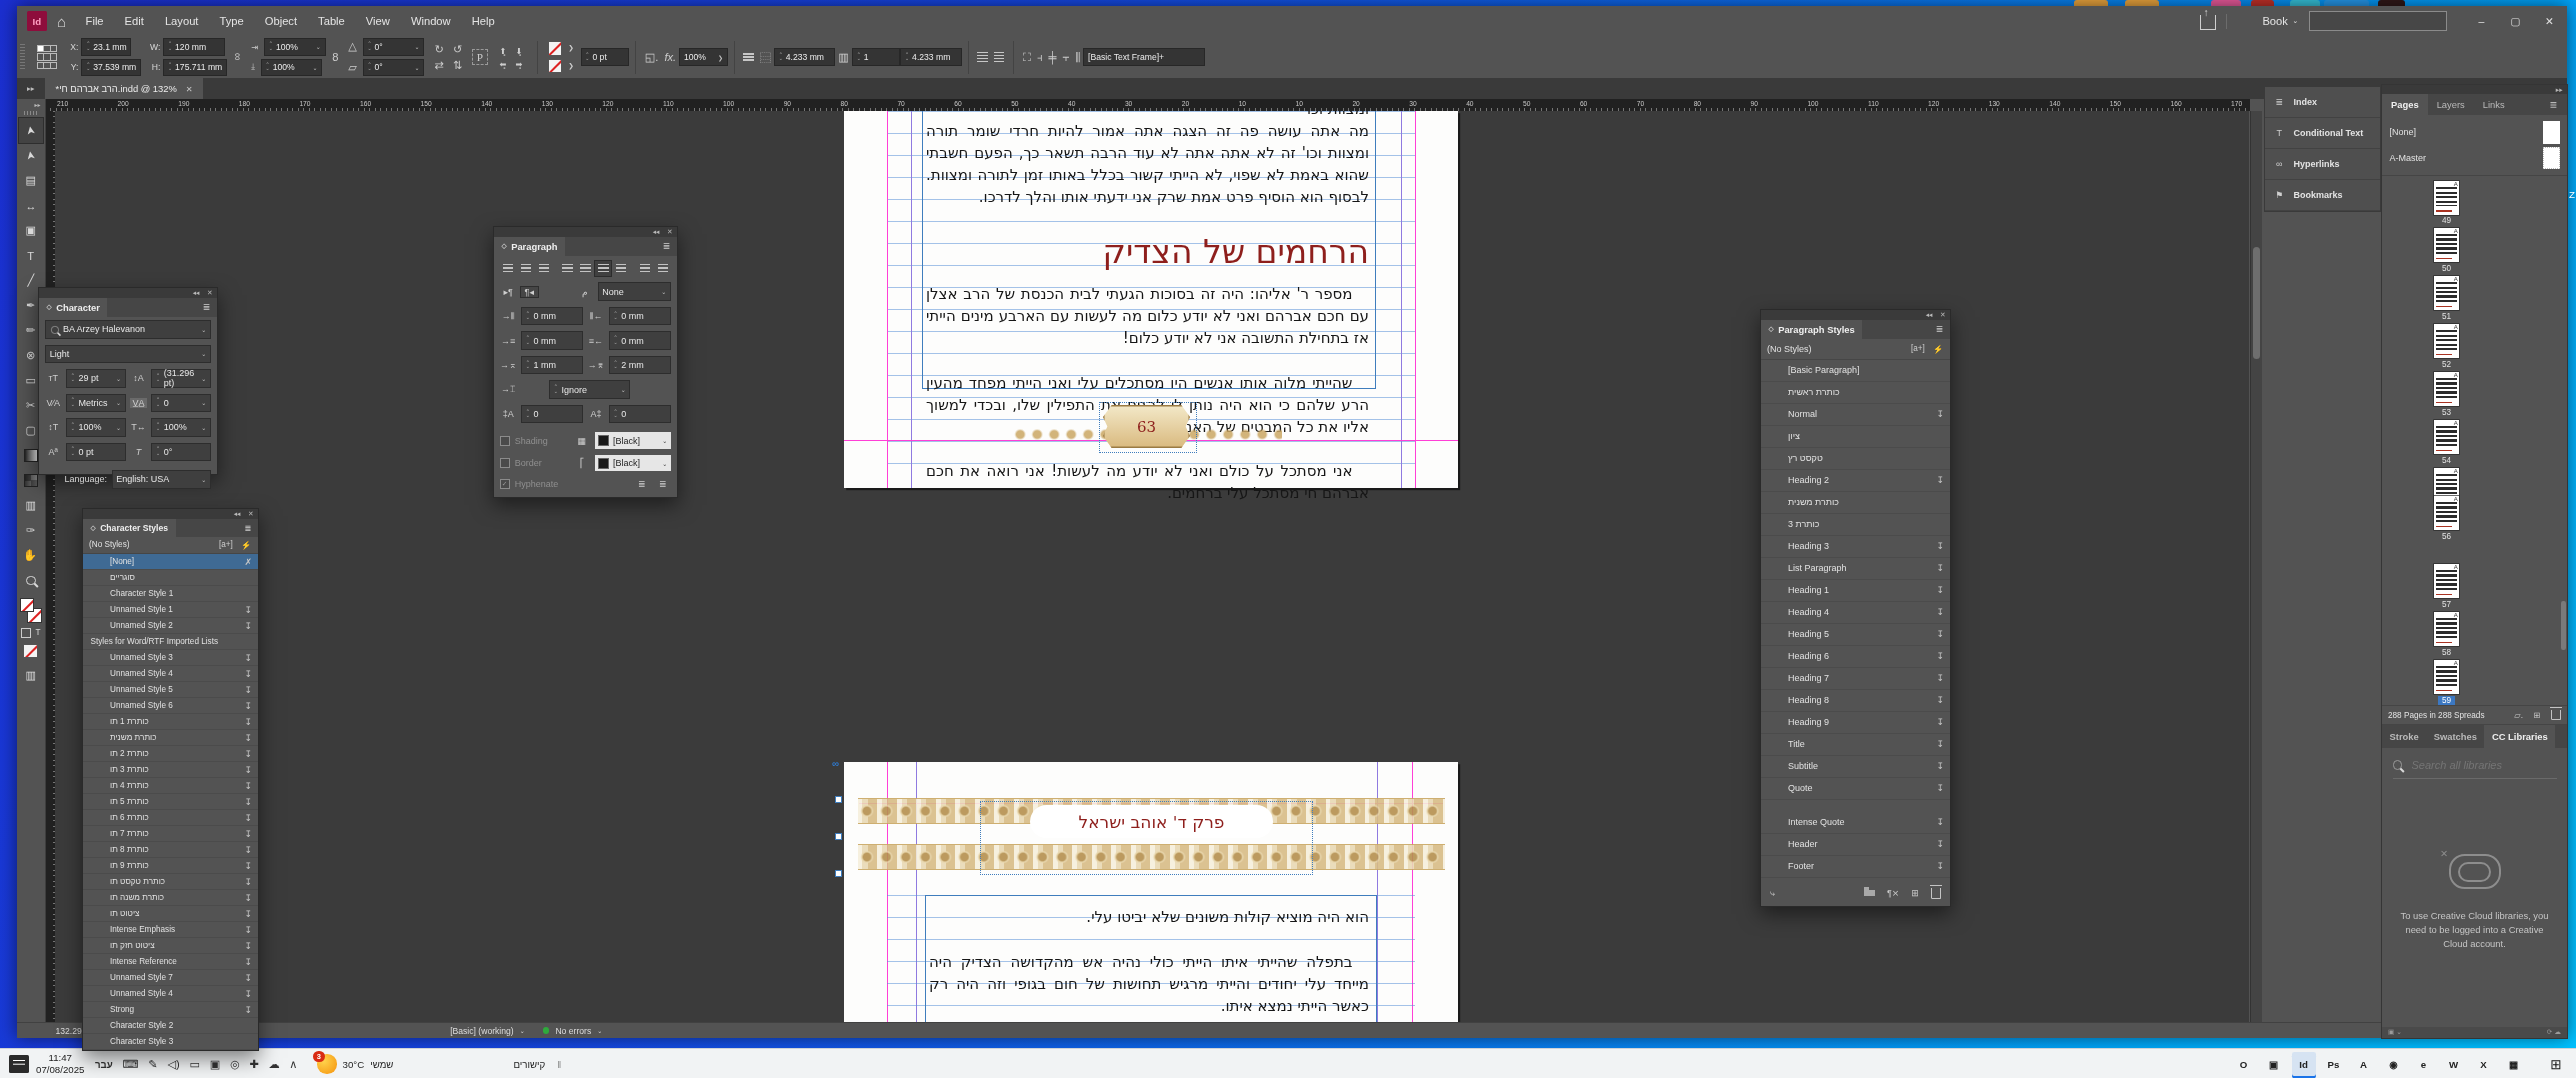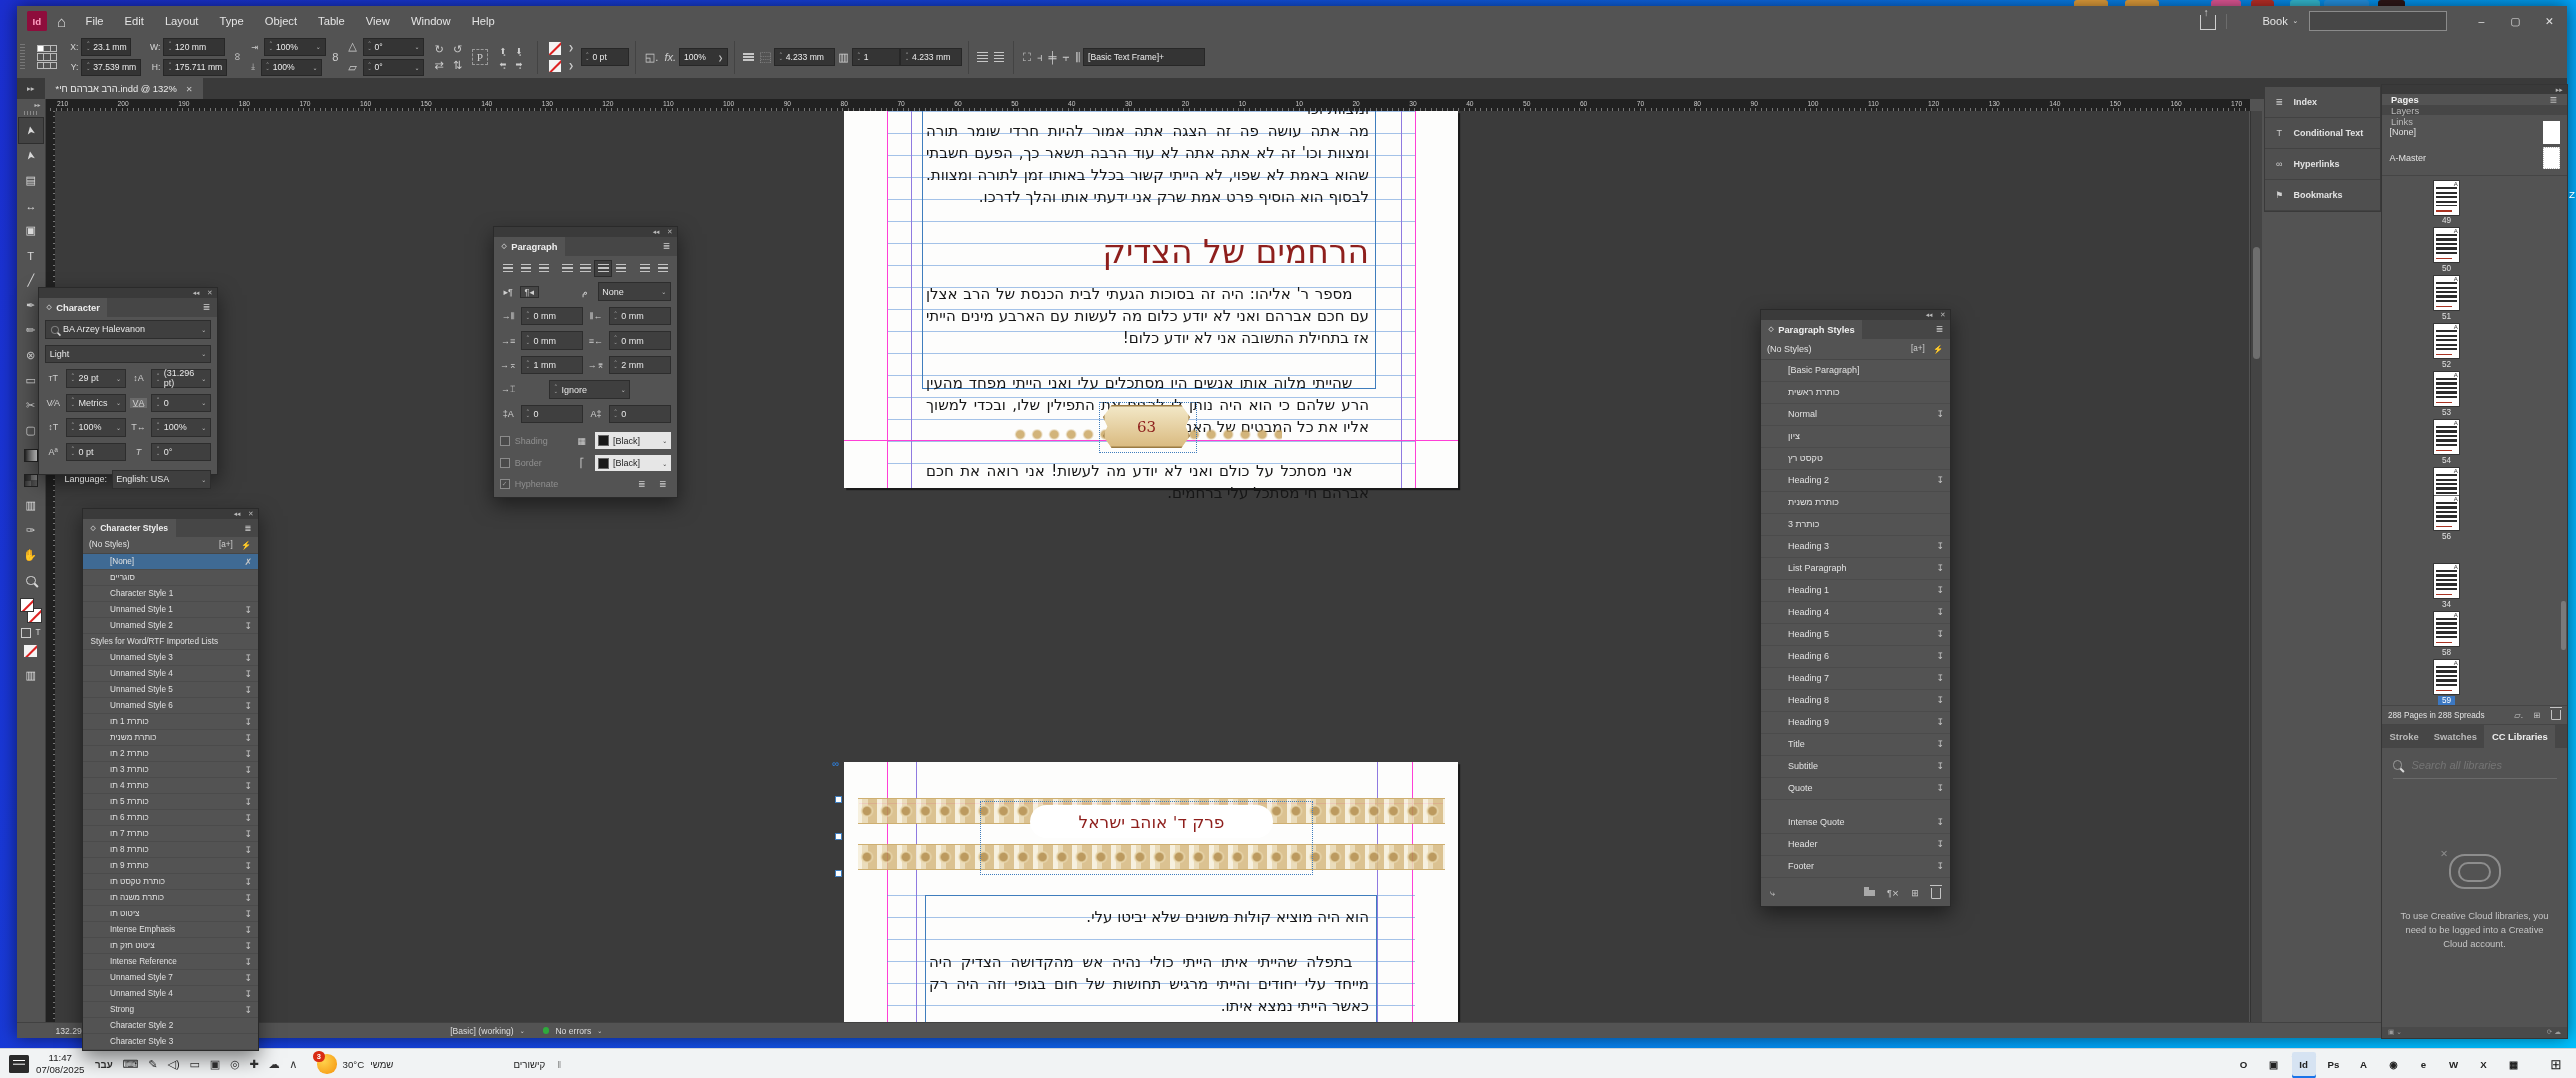--- a/index.html
+++ b/index.html
@@ -141,21 +141,21 @@
   .fico::before{content:"";position:absolute;top:-2.2px;left:0;width:4.5px;height:2.2px;background:#a9a9a9;}
   .pstoolbar{position:absolute;bottom:3px;left:0;right:0;height:19.5px;display:flex;align-items:center;gap:12px;padding:0 9px;color:#c9c9c9;}
   .i-trash{width:8.2px;height:9.7px;border:1.1px solid #c4c4c4;border-top:none;border-radius:0 0 1.5px 1.5px;position:relative;display:inline-block;}
   .i-trash::before{content:"";position:absolute;top:-3px;left:-2.2px;right:-2.2px;height:1.5px;background:#c4c4c4;}
   
   .dockcol{position:absolute;left:2264px;top:86px;width:115px;background:#4f4f4f;border:0.7px solid #3a3a3a;}
   .dockitem{height:30px;display:flex;align-items:center;gap:7.5px;padding:0 7.5px;border-bottom:0.7px solid #424242;font-weight:bold;font-size:9px;color:#e3e3e3;}
   .dockitem .dico{width:13.5px;text-align:center;color:#cfcfcf;font-weight:normal;}
   .pagespanel{position:absolute;left:2381px;top:84px;width:185px;height:953px;background:#535353;border:0.7px solid #353535;display:flex;flex-direction:column;color:#e2e2e2;font-size:9px;}
   .pp-strip{height:9px;background:#3a3a3a;color:#b5b5b5;font-size:6.7px;display:flex;justify-content:flex-end;align-items:center;padding:0 4.5px;}
-  .pp-tabs{height:21px;background:#464646;display:flex;align-items:stretch;flex-direction:column;}
+  .pp-tabs{height:21px;background:#464646;display:flex;align-items:stretch;}
   .pp-tab{display:flex;align-items:center;padding:0 9px;color:#b9b9b9;font-size:9.4px;gap:4.5px;}
   .pp-tab.active{background:#535353;color:#efefef;font-weight:bold;}
   .masters{padding:4.5px 7.5px;border-bottom:0.7px solid #454545;}
   .mrow{display:flex;align-items:center;height:25.5px;}
   .mthumb{margin-left:auto;width:16.5px;height:22.5px;background:#fff;}
   .mthumb.dash{outline:1.5px dotted #bbb;outline-offset:-1.5px;}
   .plist{position:relative;height:529px;border-bottom:0.7px solid #454545;}
   .pentry{position:absolute;left:42px;width:45px;text-align:center;}
   .pthumb{width:25.5px;height:34px;background:#fff;margin:0 auto;position:relative;box-shadow:0 0 0 0.7px #2a2a2a;}
   .pthumb::before{content:"";position:absolute;left:2.2px;right:2.2px;top:6px;height:19.5px;background:repeating-linear-gradient(#2b2b2b 0 2.2px,transparent 2.2px 4.5px);}
@@ -1299,21 +1299,21 @@
             <div class="pthumb">
               <em>A</em>
             </div>
             <span class="pnum">56</span>
           </div>
 
           <div class="pentry" style="top: 388px;">
             <div class="pthumb">
               <em>A</em>
             </div>
-            <span class="pnum">34</span>
+            <span class="pnum">57</span>
           </div>
 
           <div class="pentry" style="top: 436px;">
             <div class="pthumb">
               <em>A</em>
             </div>
             <span class="pnum">58</span>
           </div>
 
           <div class="pentry selected" style="top: 484px;">

